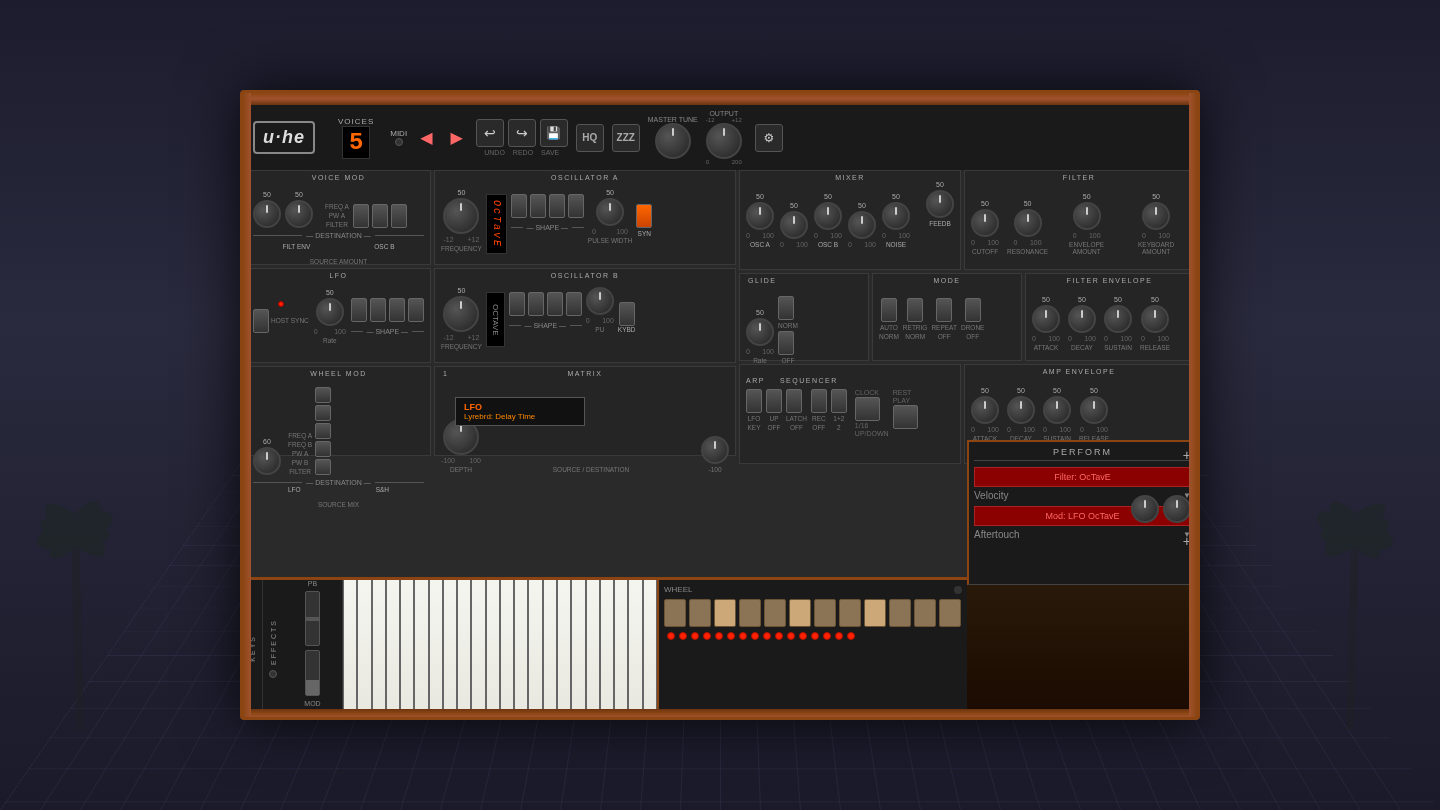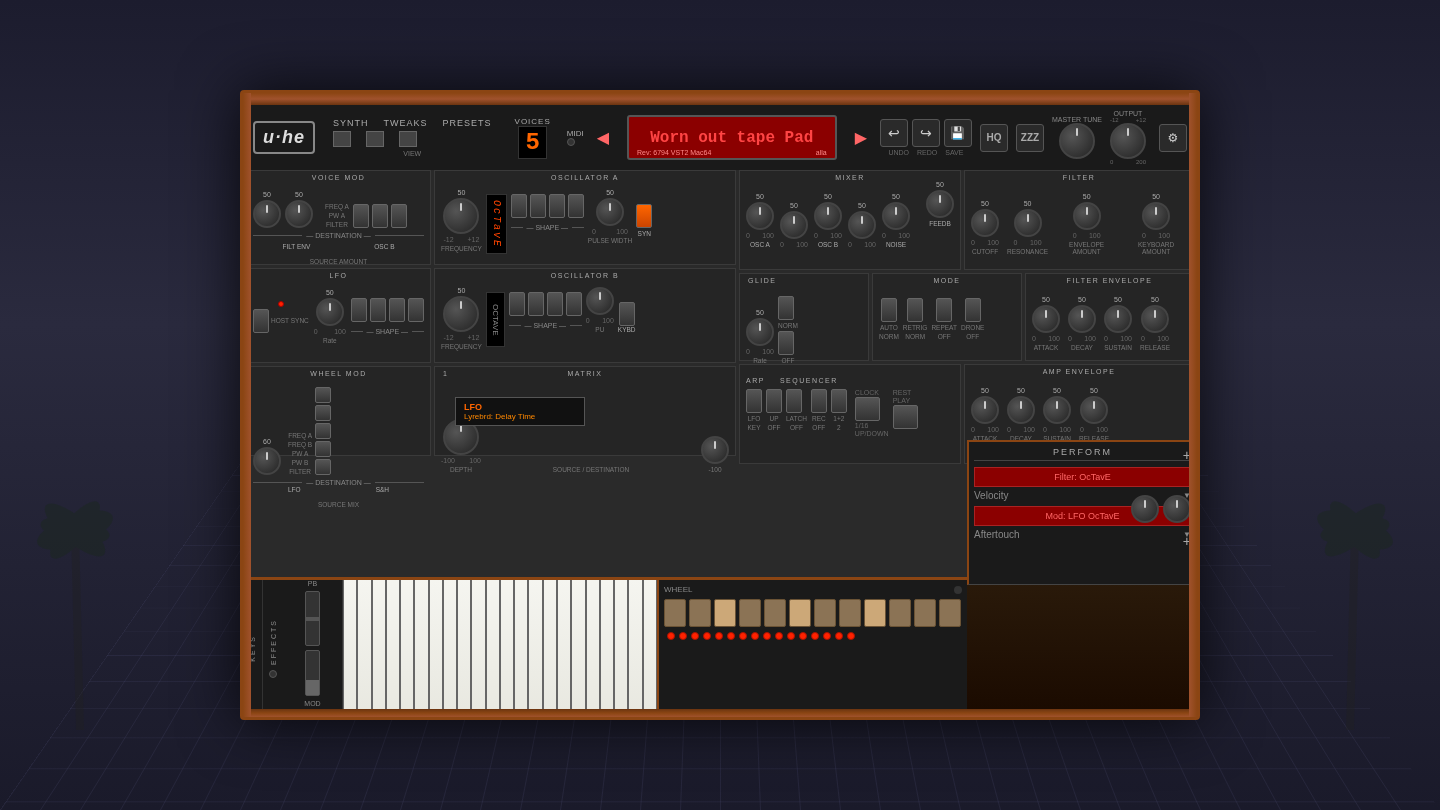--- a/index.html
+++ b/index.html
@@ -123,21 +123,21 @@
       font-weight: bold;
       font-family: 'Courier New', monospace;
       background: #000;
       padding: 2px 6px;
       border: 1px solid #333;
     }
 
     .midi-section {
       display: flex;
       flex-direction: column;
-      align-items: flex-start;
+      align-items: center;
     }
 
     .midi-label {
       color: #aaa;
       font-size: 8px;
     }
 
     .midi-dot {
       width: 8px;
       height: 8px;
@@ -646,51 +646,33 @@
 </svg>
 
 <div class="synth-window">
 
   <div class="wood-frame-top"></div>
 
   <div class="header">
 
     <div class="logo">u·he</div>
 
-    <div class="header-menu">
-      <div class="menu-row">
-        <span class="menu-item">SYNTH</span>
-        <span class="menu-item">TWEAKS</span>
-        <span class="menu-item">PRESETS</span>
-      </div>
-      <div class="menu-row">
-        <div class="menu-btn" style="width:18px;height:16px;background:#444;border:1px solid #666;"></div>
-        <div class="menu-btn" style="width:18px;height:16px;background:#444;border:1px solid #666;"></div>
-        <div class="menu-btn" style="width:18px;height:16px;background:#444;border:1px solid #666;"></div>
-      </div>
-      <div style="color:#777;font-size:7px;text-align:center;">VIEW</div>
-    </div>
 
     <div class="voices-section" style="margin-left:15px;">
       <span class="voices-label">VOICES</span>
       <div class="voices-digit">5</div>
     </div>
 
     <div class="midi-section">
       <span class="midi-label">MIDI</span>
       <div class="midi-dot"></div>
     </div>
 
     <button class="preset-nav-btn">◀</button>
 
-    <div class="preset-display">
-      <span class="preset-name">Worn out tape Pad</span>
-      <div style="position:absolute;bottom:2px;left:8px;color:#ff8888;font-size:7px;">Rev: 6794  VST2  Mac64</div>
-      <div style="position:absolute;bottom:2px;right:8px;color:#ff8888;font-size:7px;">alla</div>
-    </div>
 
     <button class="preset-nav-btn">▶</button>
 
     <div style="display:flex;flex-direction:column;align-items:center;gap:2px;">
       <div style="display:flex;gap:4px;">
         <button class="icon-btn" style="font-size:14px;">↩</button>
         <button class="icon-btn" style="font-size:14px;">↪</button>
         <button class="icon-btn" style="font-size:12px;">💾</button>
       </div>
       <div style="display:flex;gap:8px;">

